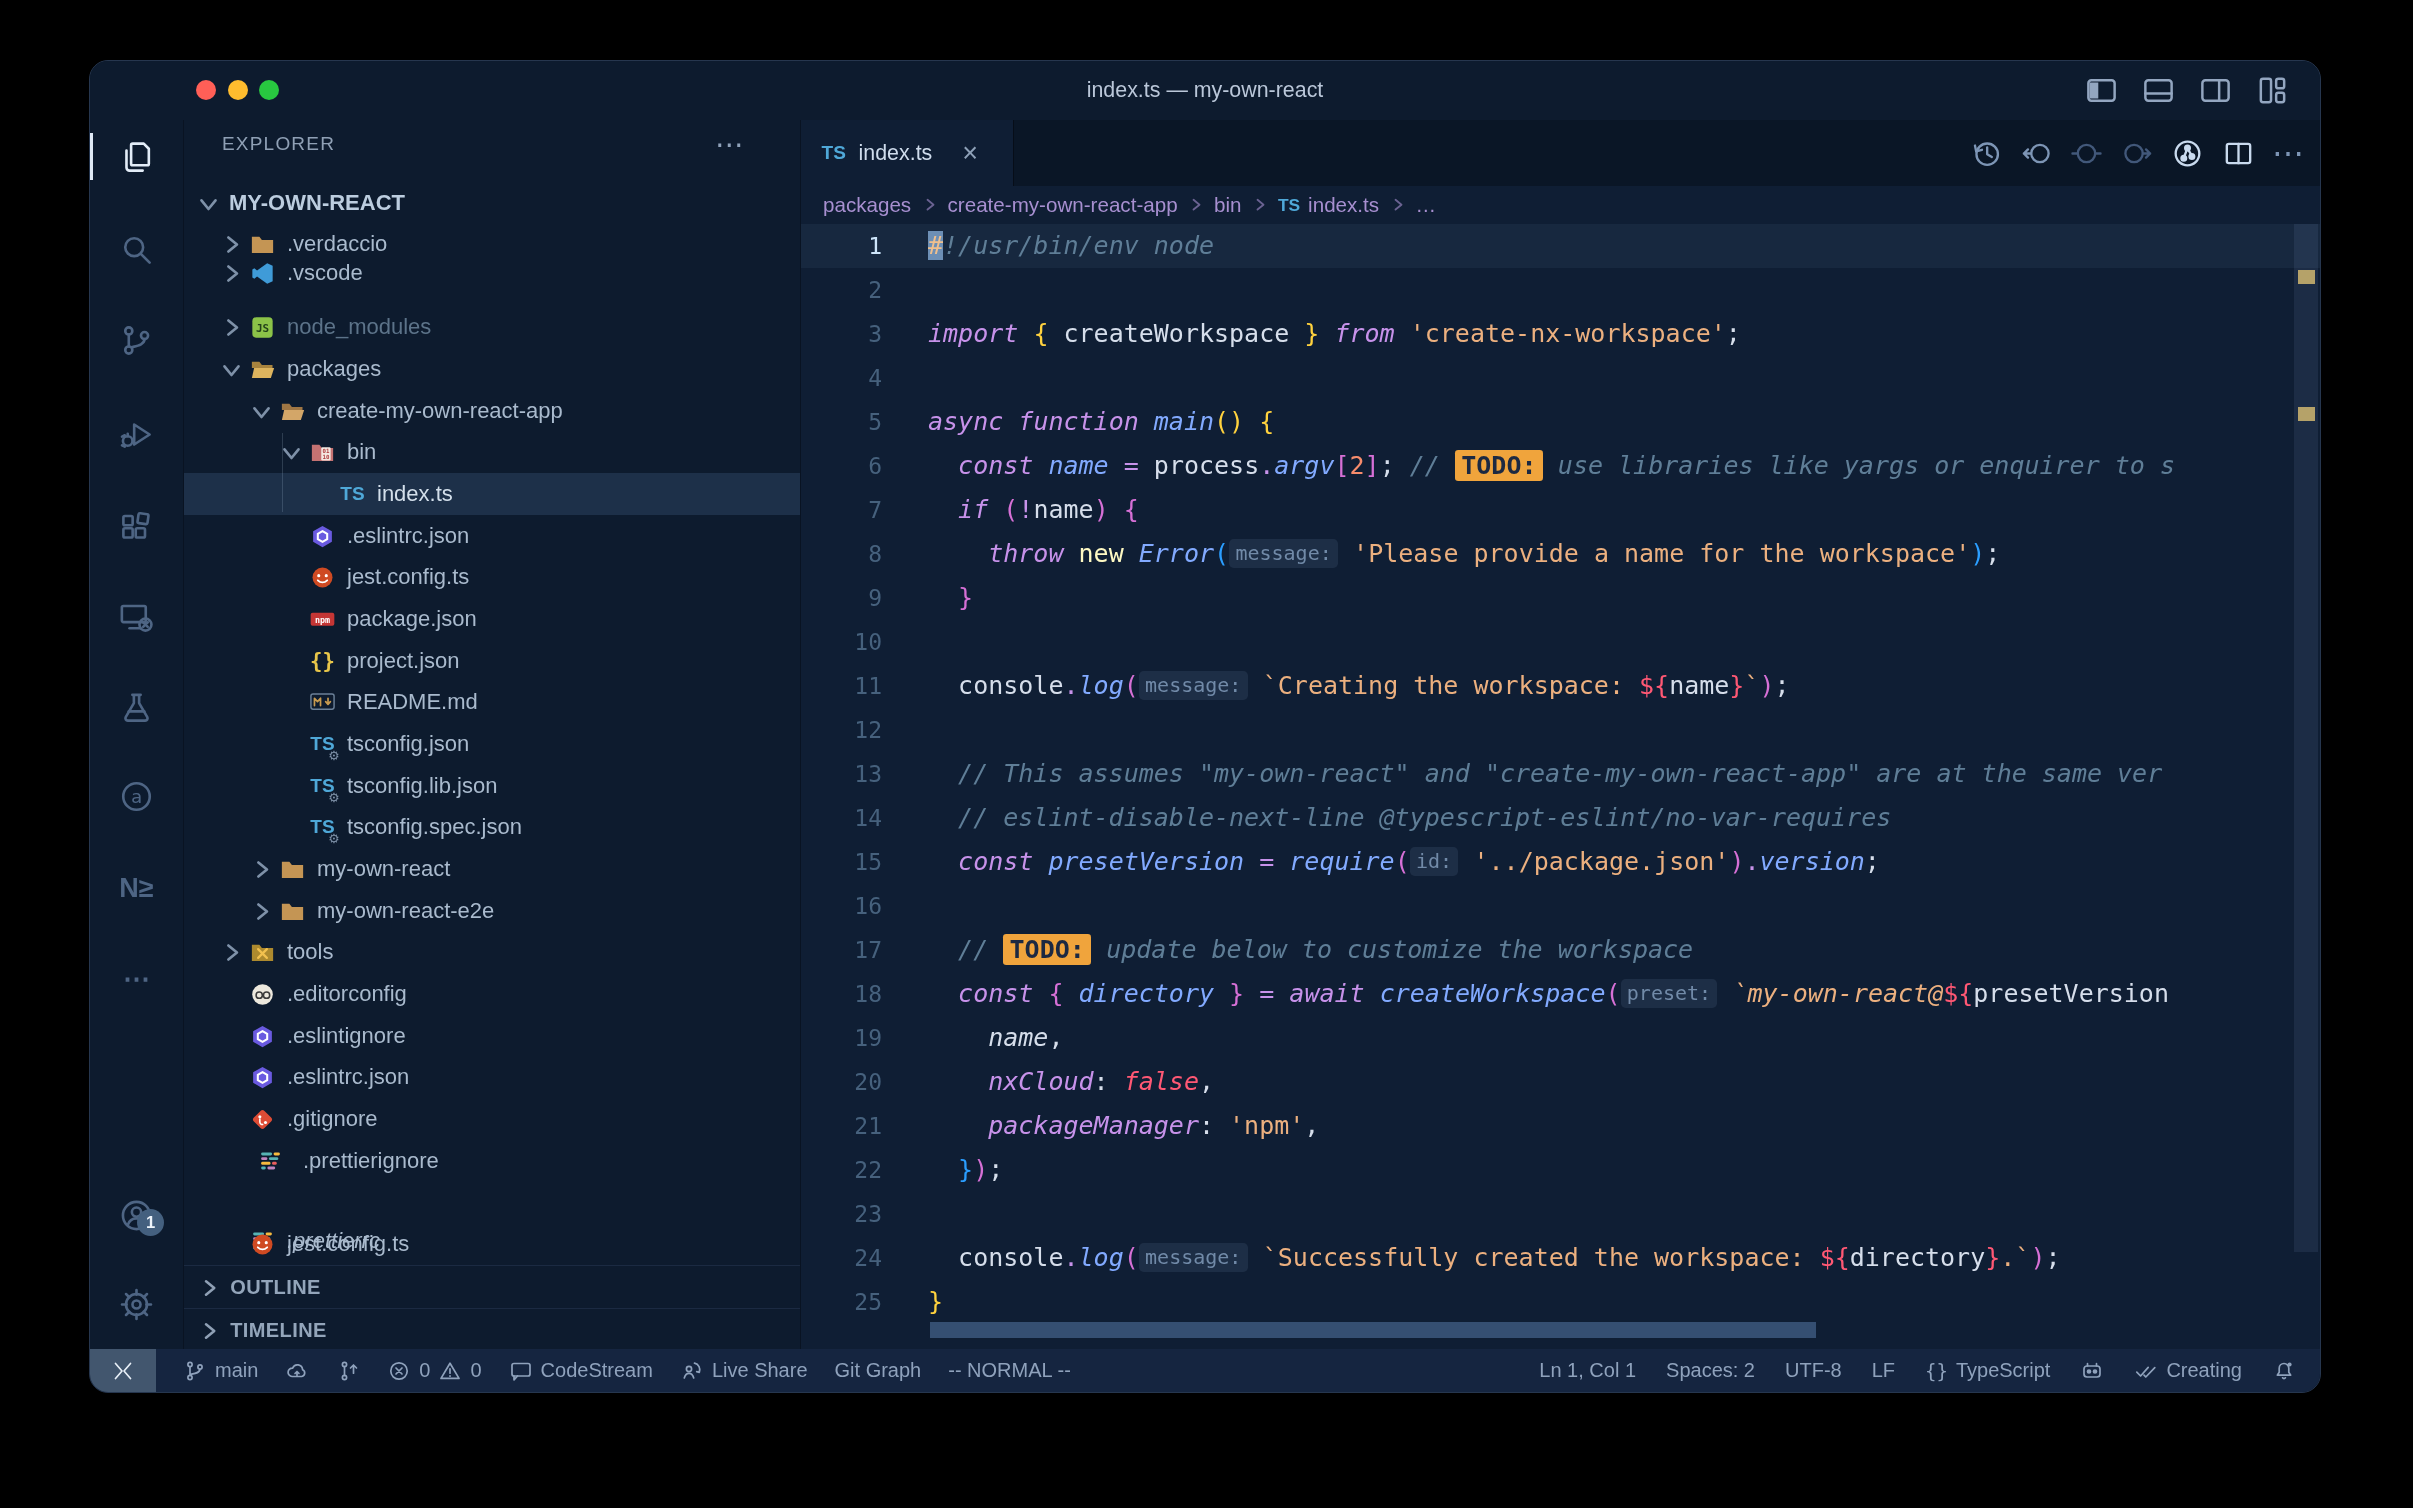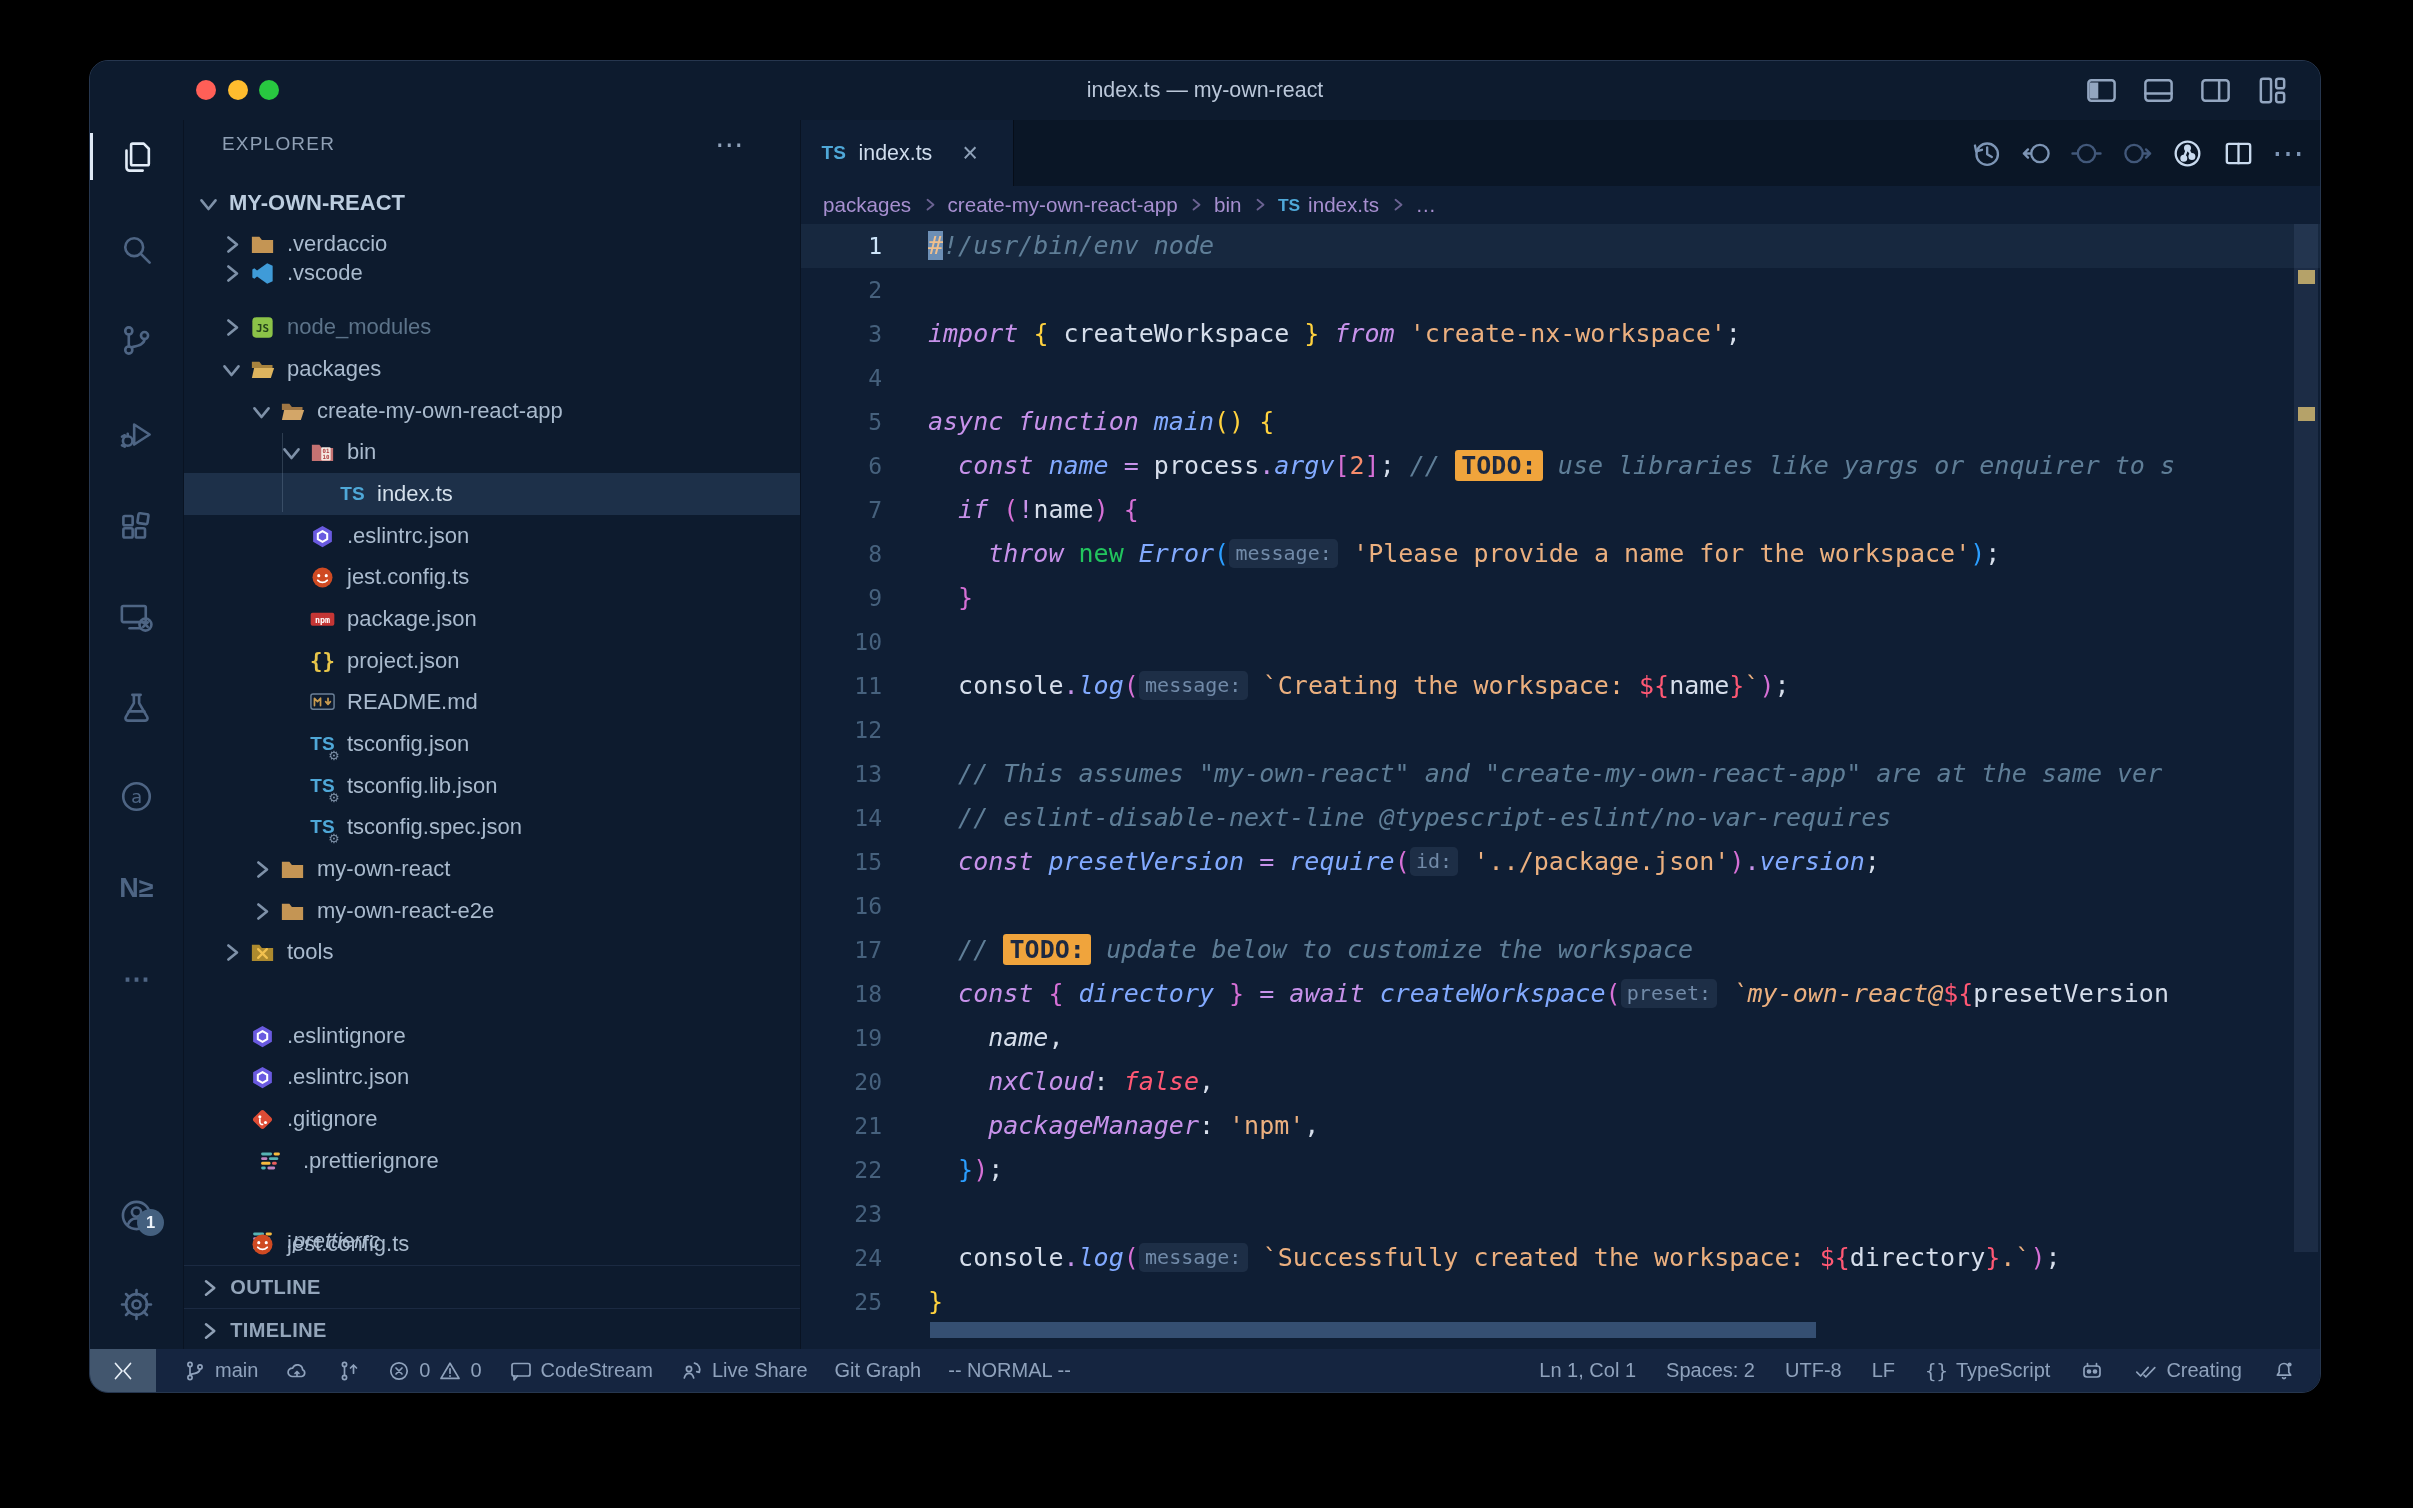--- a/index.html
+++ b/index.html
@@ -72,21 +72,21 @@
   .t-kw{color:#c792ea;font-style:italic}
   .t-pm{color:#c792ea}
   .t-fn{color:#82aaff;font-style:italic}
   .t-wh{color:#d6deeb}
   .t-whi{color:#d6deeb;font-style:italic}
   .t-prop{color:#c792ea;font-style:italic}
   .t-str{color:#ecb07f}
   .t-stri{color:#ecb07f;font-style:italic}
   .t-num{color:#f78c6c}
   .t-cm{color:#5f7e97;font-style:italic}
-  .t-teal{color:#22c55e}
+  .t-teal{color:#fef9c3}
   .t-red{color:#ff5874;font-style:italic}
   .t-int{color:#ff5874}
   .t-b1{color:#ffd23e}.t-b2{color:#d670d6}.t-b3{color:#2b9eff}
   .t-todo{background:#f0a43c;color:#1c2942;font-weight:bold;border-radius:3.2px;padding:0.8px 6.3px;font-style:normal}
   .t-inlay{display:inline-block;background:rgba(115,140,175,.15);color:#718aa8;font-size:20px;line-height:28.5px;
     border-radius:4.7px;padding:0 6.3px;vertical-align:1.6px;font-style:normal}
   .t-cur{background:#6d8fb5;color:#f0c08e}
   .hscroll{position:absolute;left:129px;top:1202px;width:886px;height:16px;background:rgba(100,140,190,.45)}
   .vscroll{position:absolute;right:1.6px;top:104px;width:24px;height:1028px;background:rgba(120,150,195,.12)}
   .vmark{position:absolute;right:4.7px;width:17.4px;height:14.2px;background:#b5a269}
@@ -433,20 +433,32 @@
                 <path d="M6 3.5l5.5 4.5L6 12.5"></path>
               </svg></span>
             <span class="ficon">
               <svg viewBox="0 0 20 18">
                 <path d="M1.5 3h6l2 2.5h9V16h-17z" fill="#ad8a2e"></path>
                 <path d="M6.5 13.5l7-7M6.5 6.5l7 7" stroke="#f2c14e" stroke-width="1.8" stroke-linecap="round"></path>
               </svg>
             </span>
             <span class="lbl">tools</span>
           </div>
+          <div class="trow" style="top: 853px; height: 42px; padding-left: 35px;">
+            <span class="chev"></span>
+            <span class="ficon">
+              <svg viewBox="0 0 16 16">
+                <circle cx="8" cy="8" r="6.6" fill="#ece8dd"></circle>
+                <circle cx="5.9" cy="8.4" r="2" fill="none" stroke="#3a3a3a" stroke-width="1"></circle>
+                <circle cx="10.6" cy="8.4" r="2" fill="none" stroke="#3a3a3a" stroke-width="1"></circle>
+                <path d="M7.9 8.4h.8" stroke="#3a3a3a" stroke-width="1"></path>
+              </svg>
+            </span>
+            <span class="lbl">.editorconfig</span>
+          </div>
           <div class="trow" style="top: 895px; height: 42px; padding-left: 35px;">
             <span class="chev"></span>
             <span class="ficon">
               <svg viewBox="0 0 16 16">
                 <polygon points="8,1.2 14,4.6 14,11.4 8,14.8 2,11.4 2,4.6" fill="#6a5ae0"></polygon>
                 <polygon points="8,4.6 11,6.3 11,9.7 8,11.4 5,9.7 5,6.3" fill="none" stroke="#fff" stroke-width="1.3"></polygon>
               </svg>
             </span>
             <span class="lbl">.eslintignore</span>
           </div>

